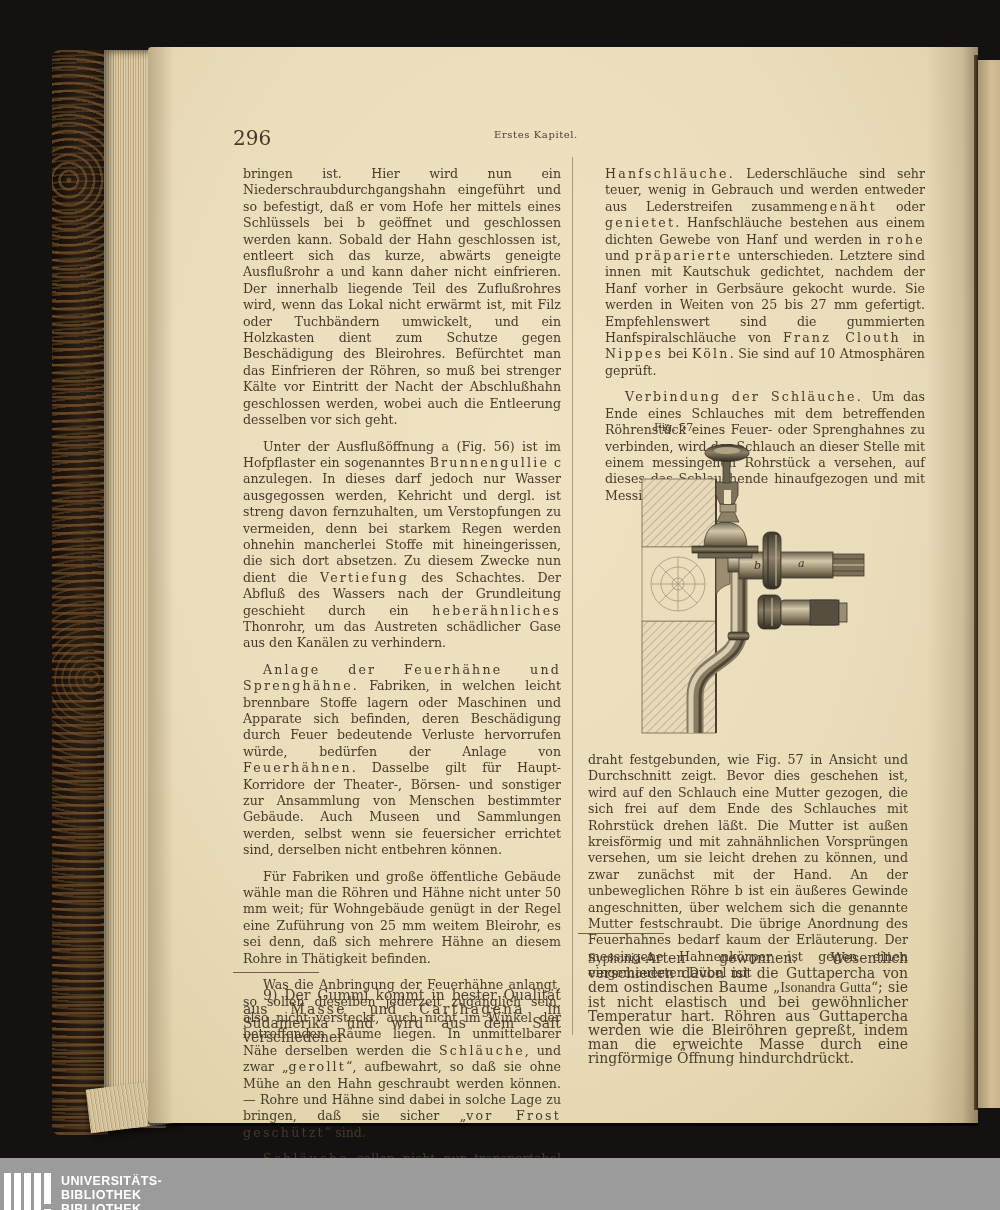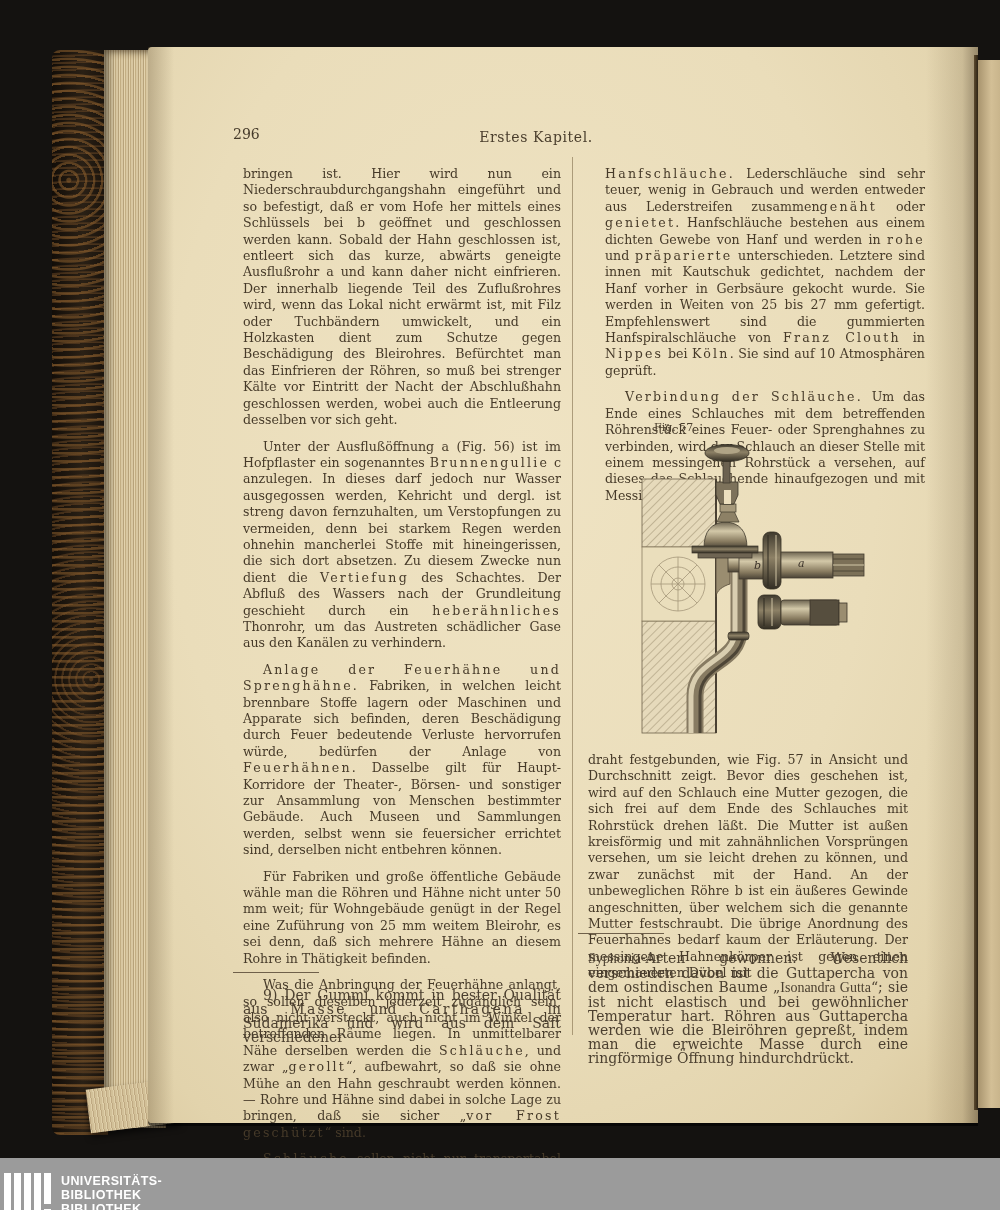--- a/index.html
+++ b/index.html
@@ -24,23 +24,23 @@
   .page-main::after{content:"";position:absolute;right:0;top:0;width:52px;height:100%;
     background:linear-gradient(90deg,rgba(90,70,40,0) 0%,rgba(90,70,40,.18) 70%,rgba(60,45,25,.45) 100%);}
   .page-main::before{content:"";position:absolute;left:0;top:0;width:26px;height:100%;
     background:linear-gradient(90deg,rgba(90,70,40,.30),rgba(90,70,40,0));}
   .gutter-line{position:absolute;left:974px;top:55px;width:4px;height:1055px;
     background:linear-gradient(90deg,#5c4a2e,#2e2415);}
   .sliver{position:absolute;left:978px;top:60px;width:22px;height:1048px;
     background:linear-gradient(90deg,#a8946e,#d3bf96 60%,#c9b58c);}
 
   
-  .pagenum{position:absolute;left:233px;top:126px;font-size:14px;color:#453a2a;}
+  .pagenum{position:absolute;left:233px;top:126px;font-size:20px;color:#453a2a;}
   .running-header{position:absolute;left:396px;top:129px;width:280px;text-align:center;
-    font-size:14px;letter-spacing:.6px;color:#4a3e2d;}
+    font-size:10px;letter-spacing:.6px;color:#4a3e2d;}
   .col{position:absolute;top:156px;width:338px;font-size:12.6px;line-height:16.4px;color:#463a29;}
   .col-left{left:233px;height:880px;}
   .col-right{left:578px;width:340px;height:880px;}
   .divider{position:absolute;left:572px;top:157px;width:1px;height:878px;background:rgba(118,98,66,.55);}
   .par{margin:10px;text-align:justify;}
   .ind{text-indent:20px;}
   .sp{letter-spacing:2.2px;}
   .sup{vertical-align:super;font-size:.6em;letter-spacing:0;}
   .antiqua{font-family:"Liberation Serif",serif;}
   .rc-top{position:absolute;left:17px;top:0;width:340px;}

